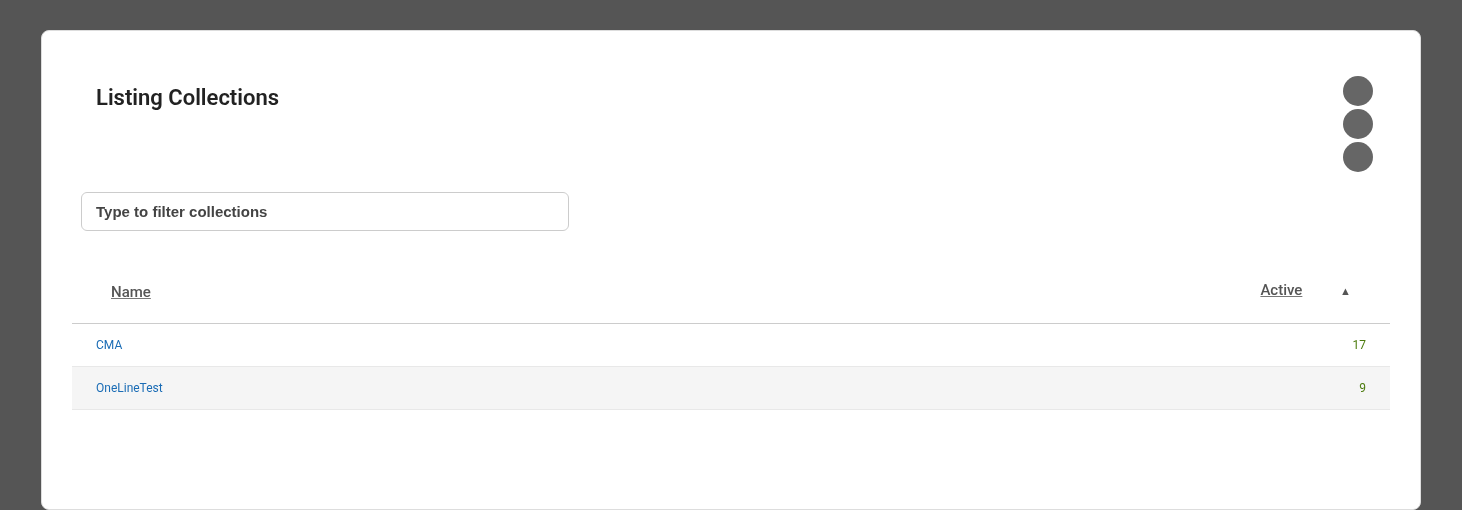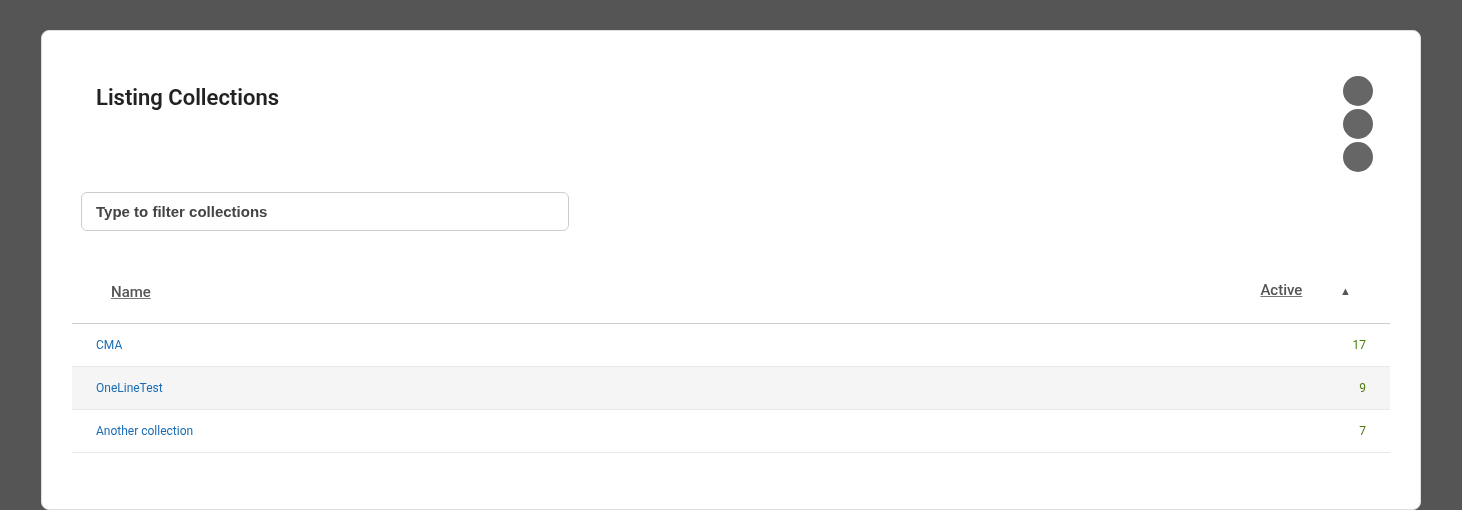--- a/index.html
+++ b/index.html
@@ -197,21 +197,17 @@
       </thead>
       <tbody id="table-body">
       <tr>
             <td class="col-name">CMA</td>
             <td class="col-count-val">17</td>
           </tr>
           <tr>
             <td class="col-name">OneLineTest</td>
             <td class="col-count-val">9</td>
           </tr>
-          <tr>
-            <td class="col-name">Another collection</td>
-            <td class="col-count-val">7</td>
-          </tr>
         </tbody>
     </table>
   </div>
 
 </div>
 
 </body></html>

